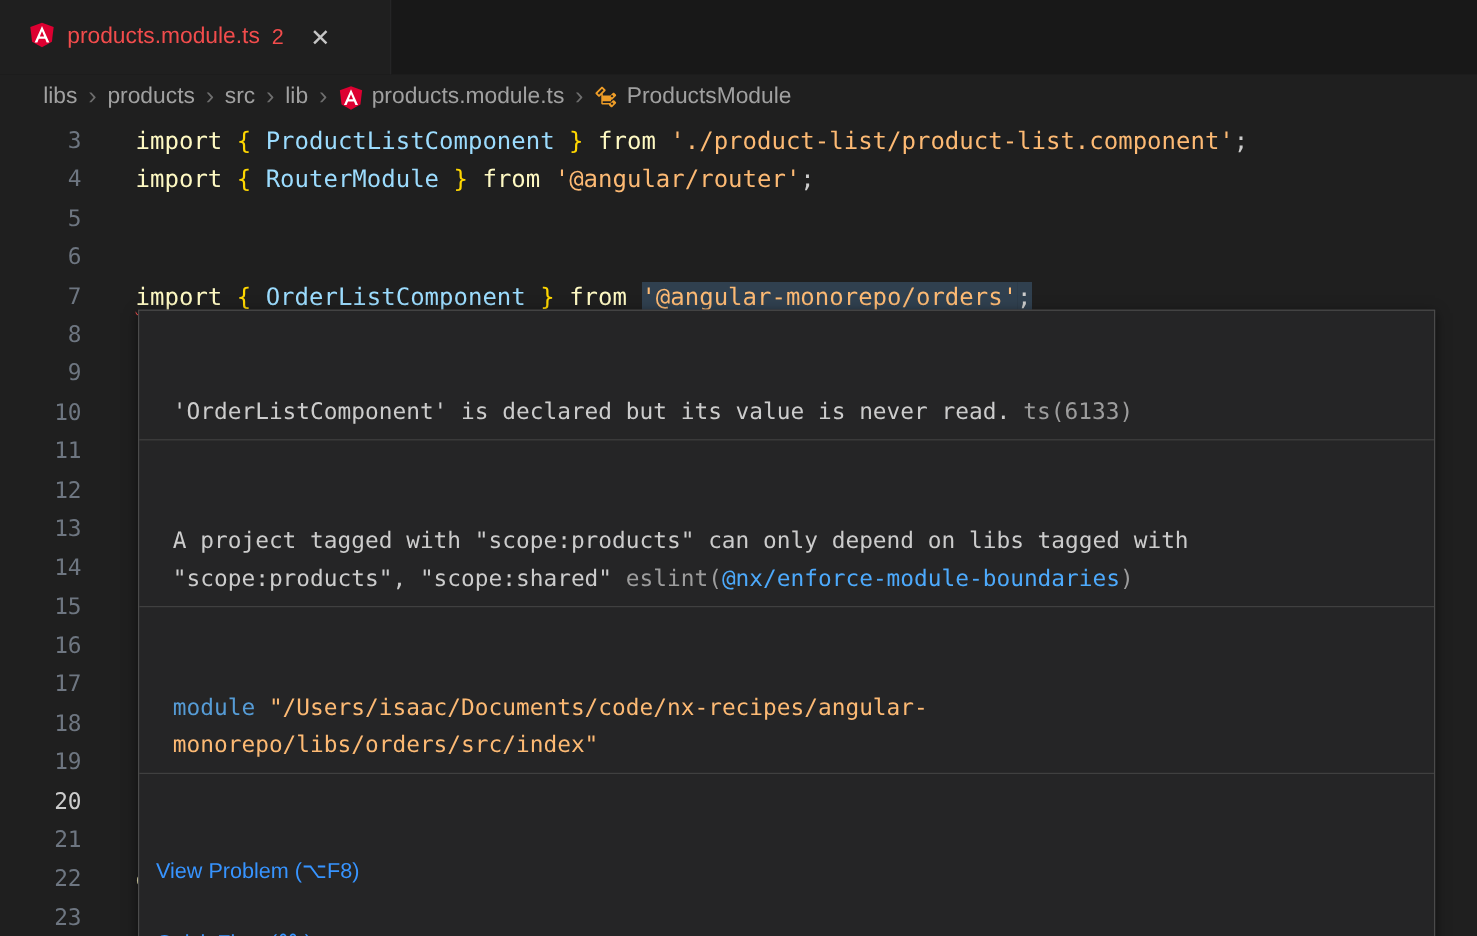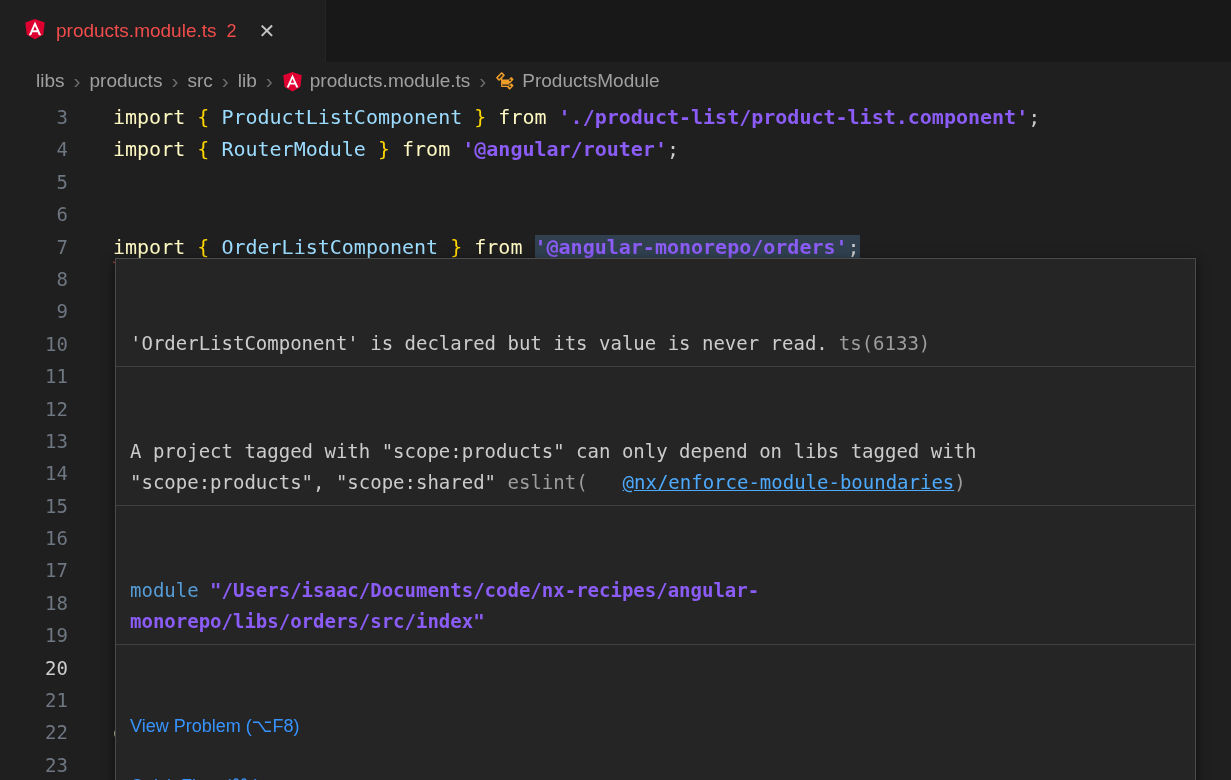--- a/index.html
+++ b/index.html
@@ -27,39 +27,39 @@
   .lines { padding-top:1px; }
   .row { display:flex; height:32.4px; line-height:32.4px; white-space:pre; }
   .gutter { width:68px; text-align:right; color:#6e7681; flex:none; font-size:19px; }
   .row.active .gutter { color:#cccccc; }
   .code { margin-left:45px; color:#cccccc; }
   .tk-fg  { color:#cccccc; }
   .tk-kw  { color:#fef9c3; }
   .tk-kwb { color:#569cd6; }
   .tk-id  { color:#9cdcfe; }
   .tk-cls { color:#4ec9b0; }
-  .tk-str { color:#8b5cf6;font-weight:bold; }
+  .tk-str { color:#fdba74; }
   .tk-cm  { color:#6a9955; }
   .tk-b1  { color:#ffd700; }
   .tk-b2  { color:#da70d6; }
   .tk-b3  { color:#179fff; }
   .sq { text-decoration:underline wavy #f14c4c; text-decoration-thickness:1px; text-underline-offset:5px; }
   .hl { background:rgba(86,134,179,0.33); }
   .blame { color:#6d6d6d; margin-left:56px; }
   .iguide { position:absolute; width:1px; background:#3a3a3a; }
 
   
   .hover { position:absolute; left:115px; top:158px; width:1081px;
            background:#252526; border:1px solid #4b4b4b; z-index:5;
            font-size:19px; line-height:31px; color:#cccccc;
            box-shadow:0 3px 10px rgba(0,0,0,.55); white-space:pre-wrap; }
-  .hv-sec { padding:7px 14px; border-bottom:1px solid #404040; }
+  .hv-sec { padding:7px 28px; border-bottom:1px solid #404040; }
   .dim { color:#9d9d9d; }
   .dim-code { color:#9d9d9d; margin-left:11px; }
-  a.link { color:#4daafc; text-decoration:underline; cursor:pointer;margin-left:35px; }
+  a.link { color:#4daafc; cursor:pointer; }
   .hv-actions { padding:7px 14px; display:flex; gap:36px;
                 font-family:"Liberation Sans","DejaVu Sans",sans-serif; font-size:18px; line-height:24px;flex-direction:column; }
   .hv-actions a { color:#3794ff; cursor:pointer; text-decoration:none; }
 </style>
 </head>
 <body>
 
 <div class="tabbar">
   <div class="tab">
     <span class="tab-icon">

